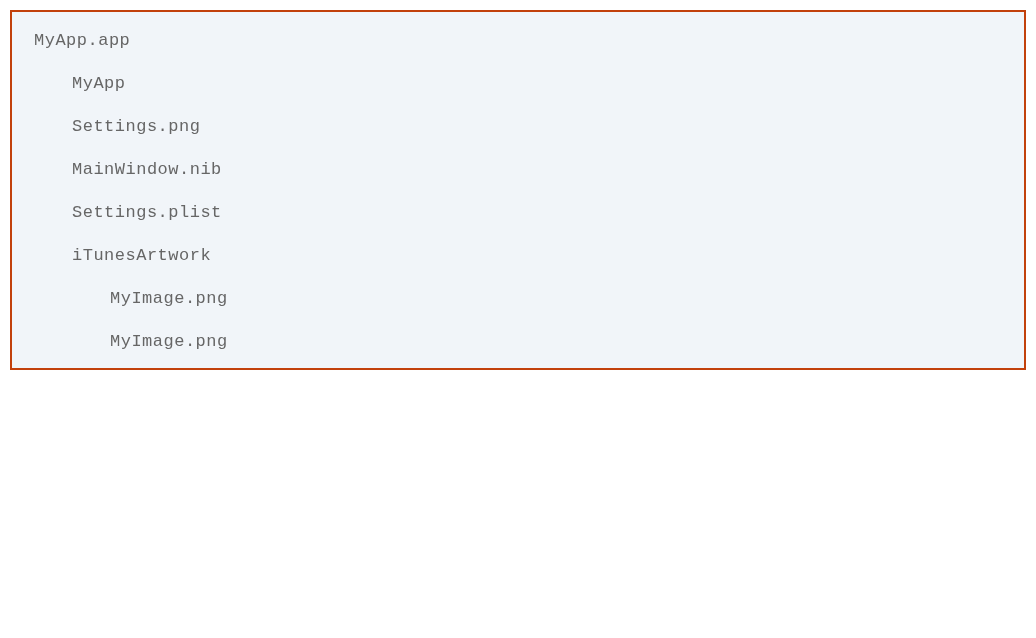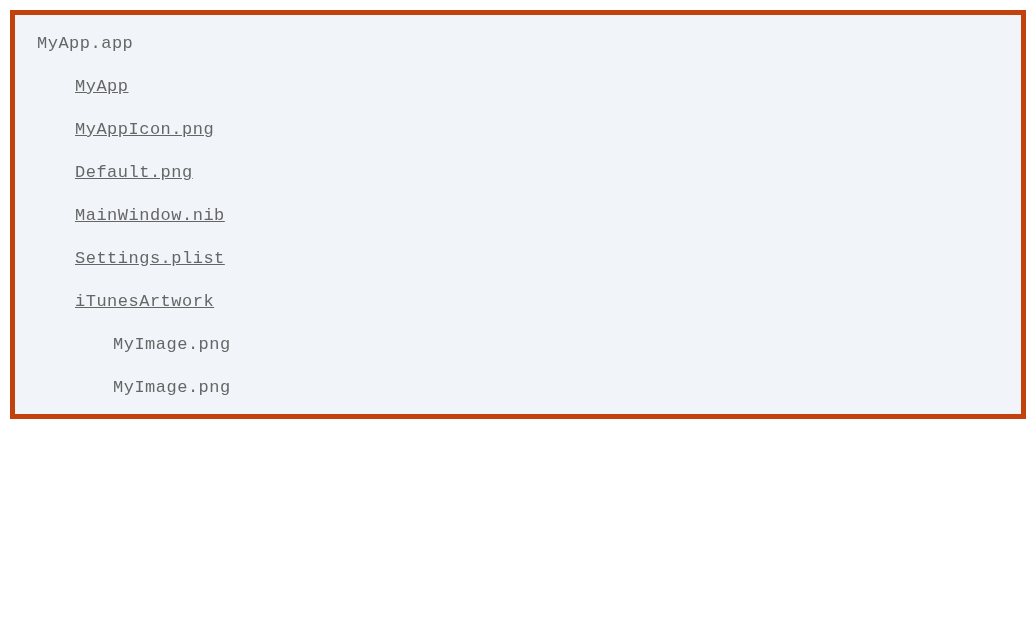--- a/index.html
+++ b/index.html
@@ -10,43 +10,42 @@
     body {
       background: #ffffff;
       padding: 10px;
       font-family: "Courier New", Courier, monospace;
       font-size: 17px;
       color: #666666;
       line-height: 1;
     }
     .codebox {
       width: 1016px;
-      border: 5px solid #c2410c;
+      border: 2px solid #c2410c;
       background: #f1f5f9;
       padding: 20px 22px 18px 22px;
       overflow: hidden;
     }
     .tree-line {
       white-space: pre;
       margin-bottom: 26px;
       letter-spacing: 0.5px;
     }
     .tree-line:last-child {
       margin-bottom: 0;
     }
     .indent-0 { padding-left: 0; }
-    .indent-1 { padding-left: 38px; text-decoration: underline; }
+    .indent-1 { padding-left: 38px; }
     .indent-2 { padding-left: 76px; }
   </style>
 </head>
 <body>
 
 <div class="codebox">
   <div class="tree-line indent-0">MyApp.app</div>
   <div class="tree-line indent-1">MyApp</div>
-  <div class="tree-line indent-1">MyAppIcon.png</div>
-  <div class="tree-line indent-1">Default.png</div>
+  <div class="tree-line indent-1">Settings.png</div>
   <div class="tree-line indent-1">MainWindow.nib</div>
   <div class="tree-line indent-1">Settings.plist</div>
   <div class="tree-line indent-1">iTunesArtwork</div>
   <div class="tree-line indent-2">MyImage.png</div>
   <div class="tree-line indent-2">MyImage.png</div>
 </div>
 
 </body></html>

